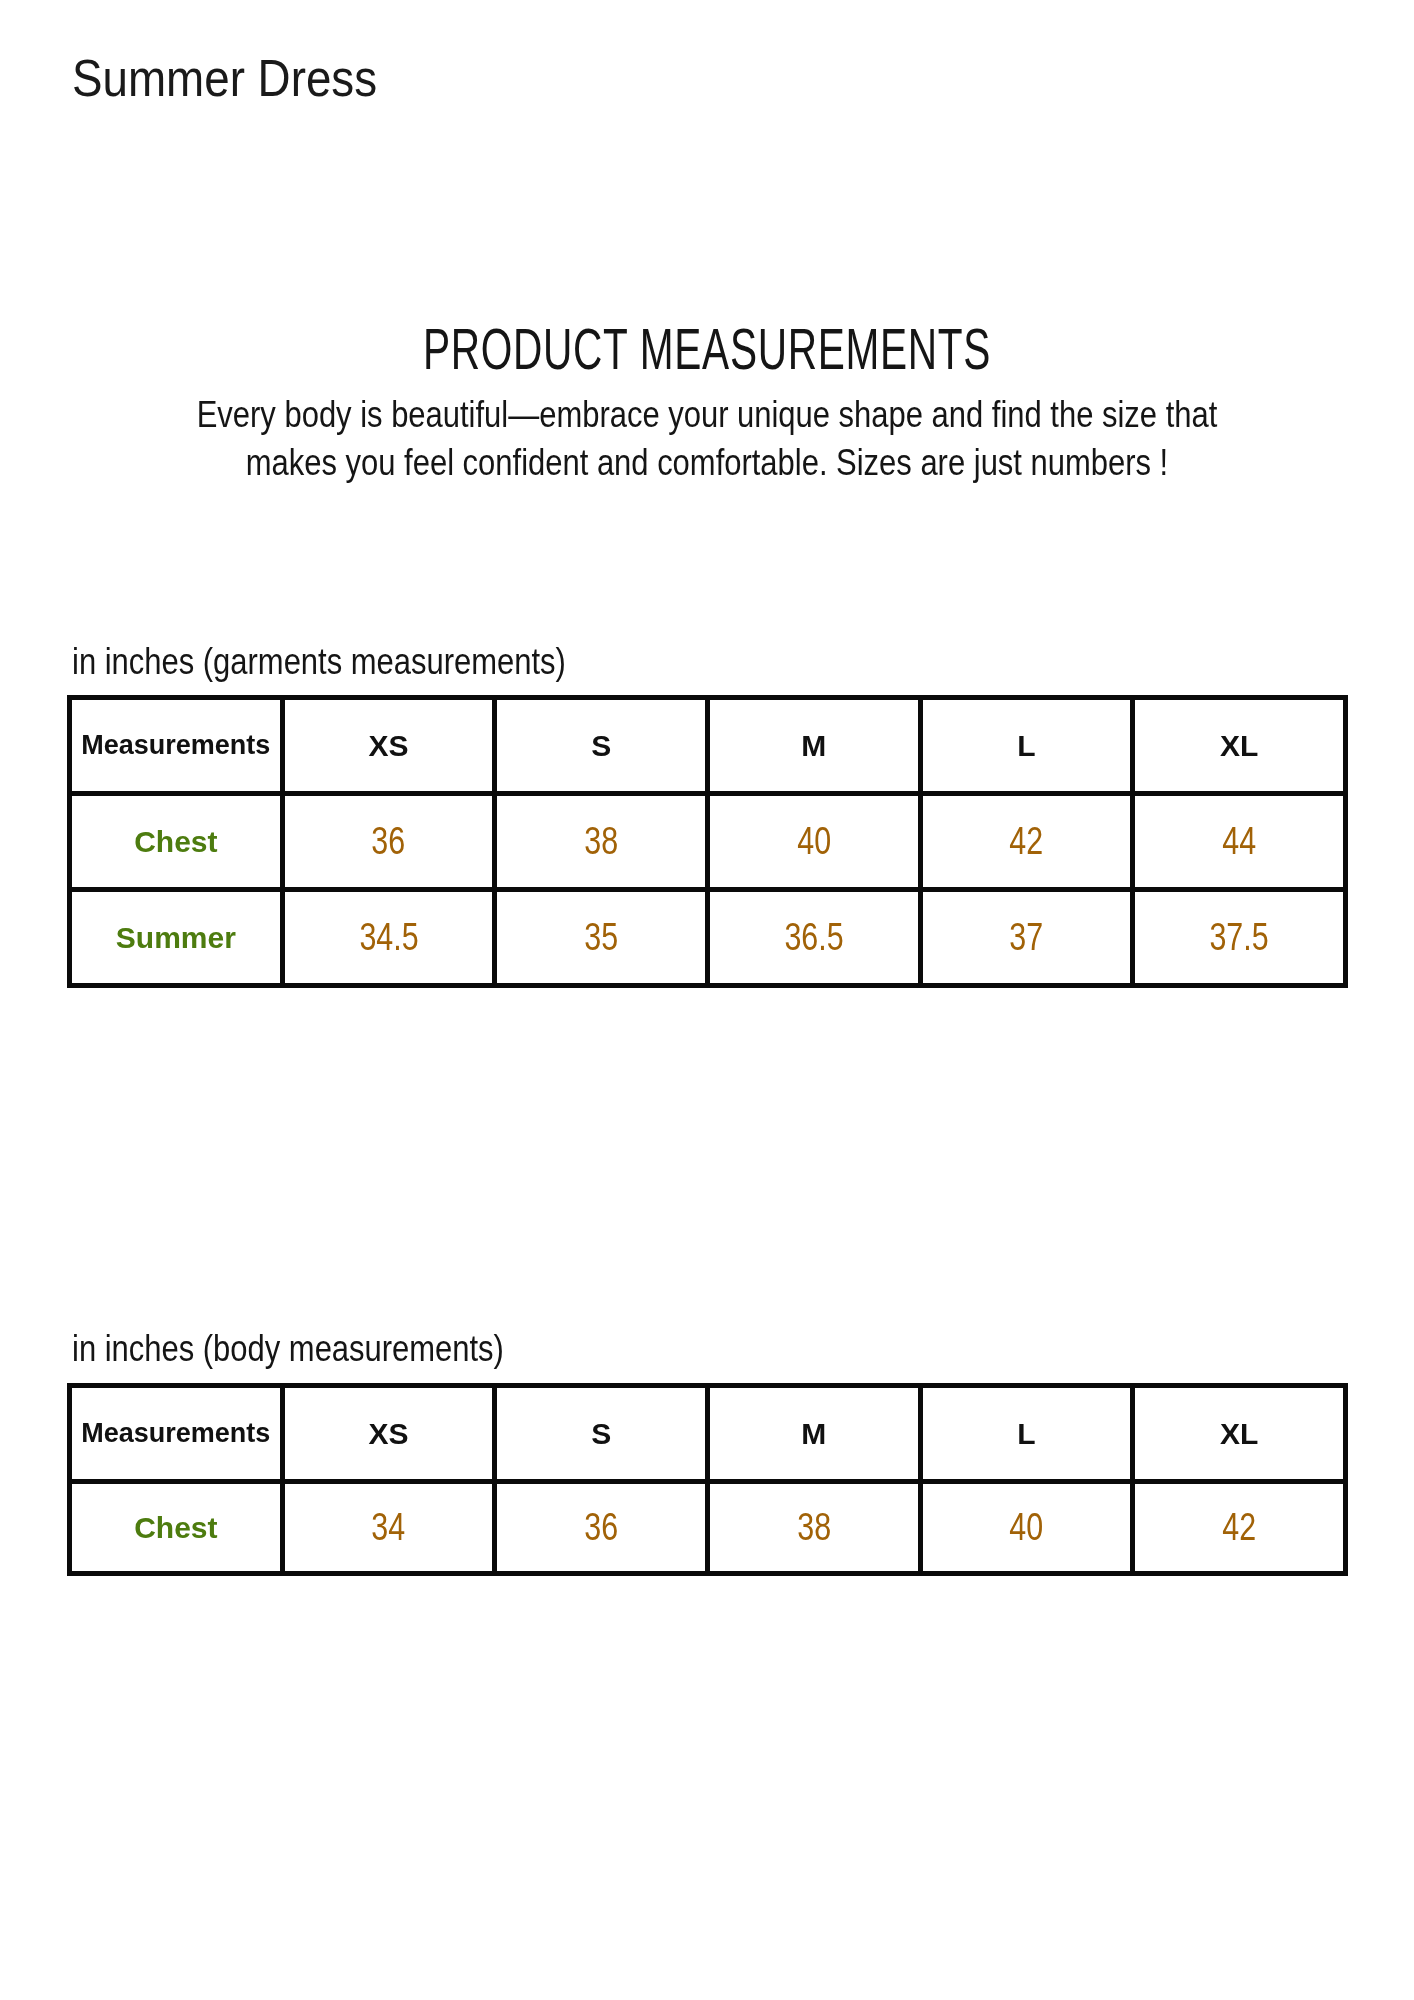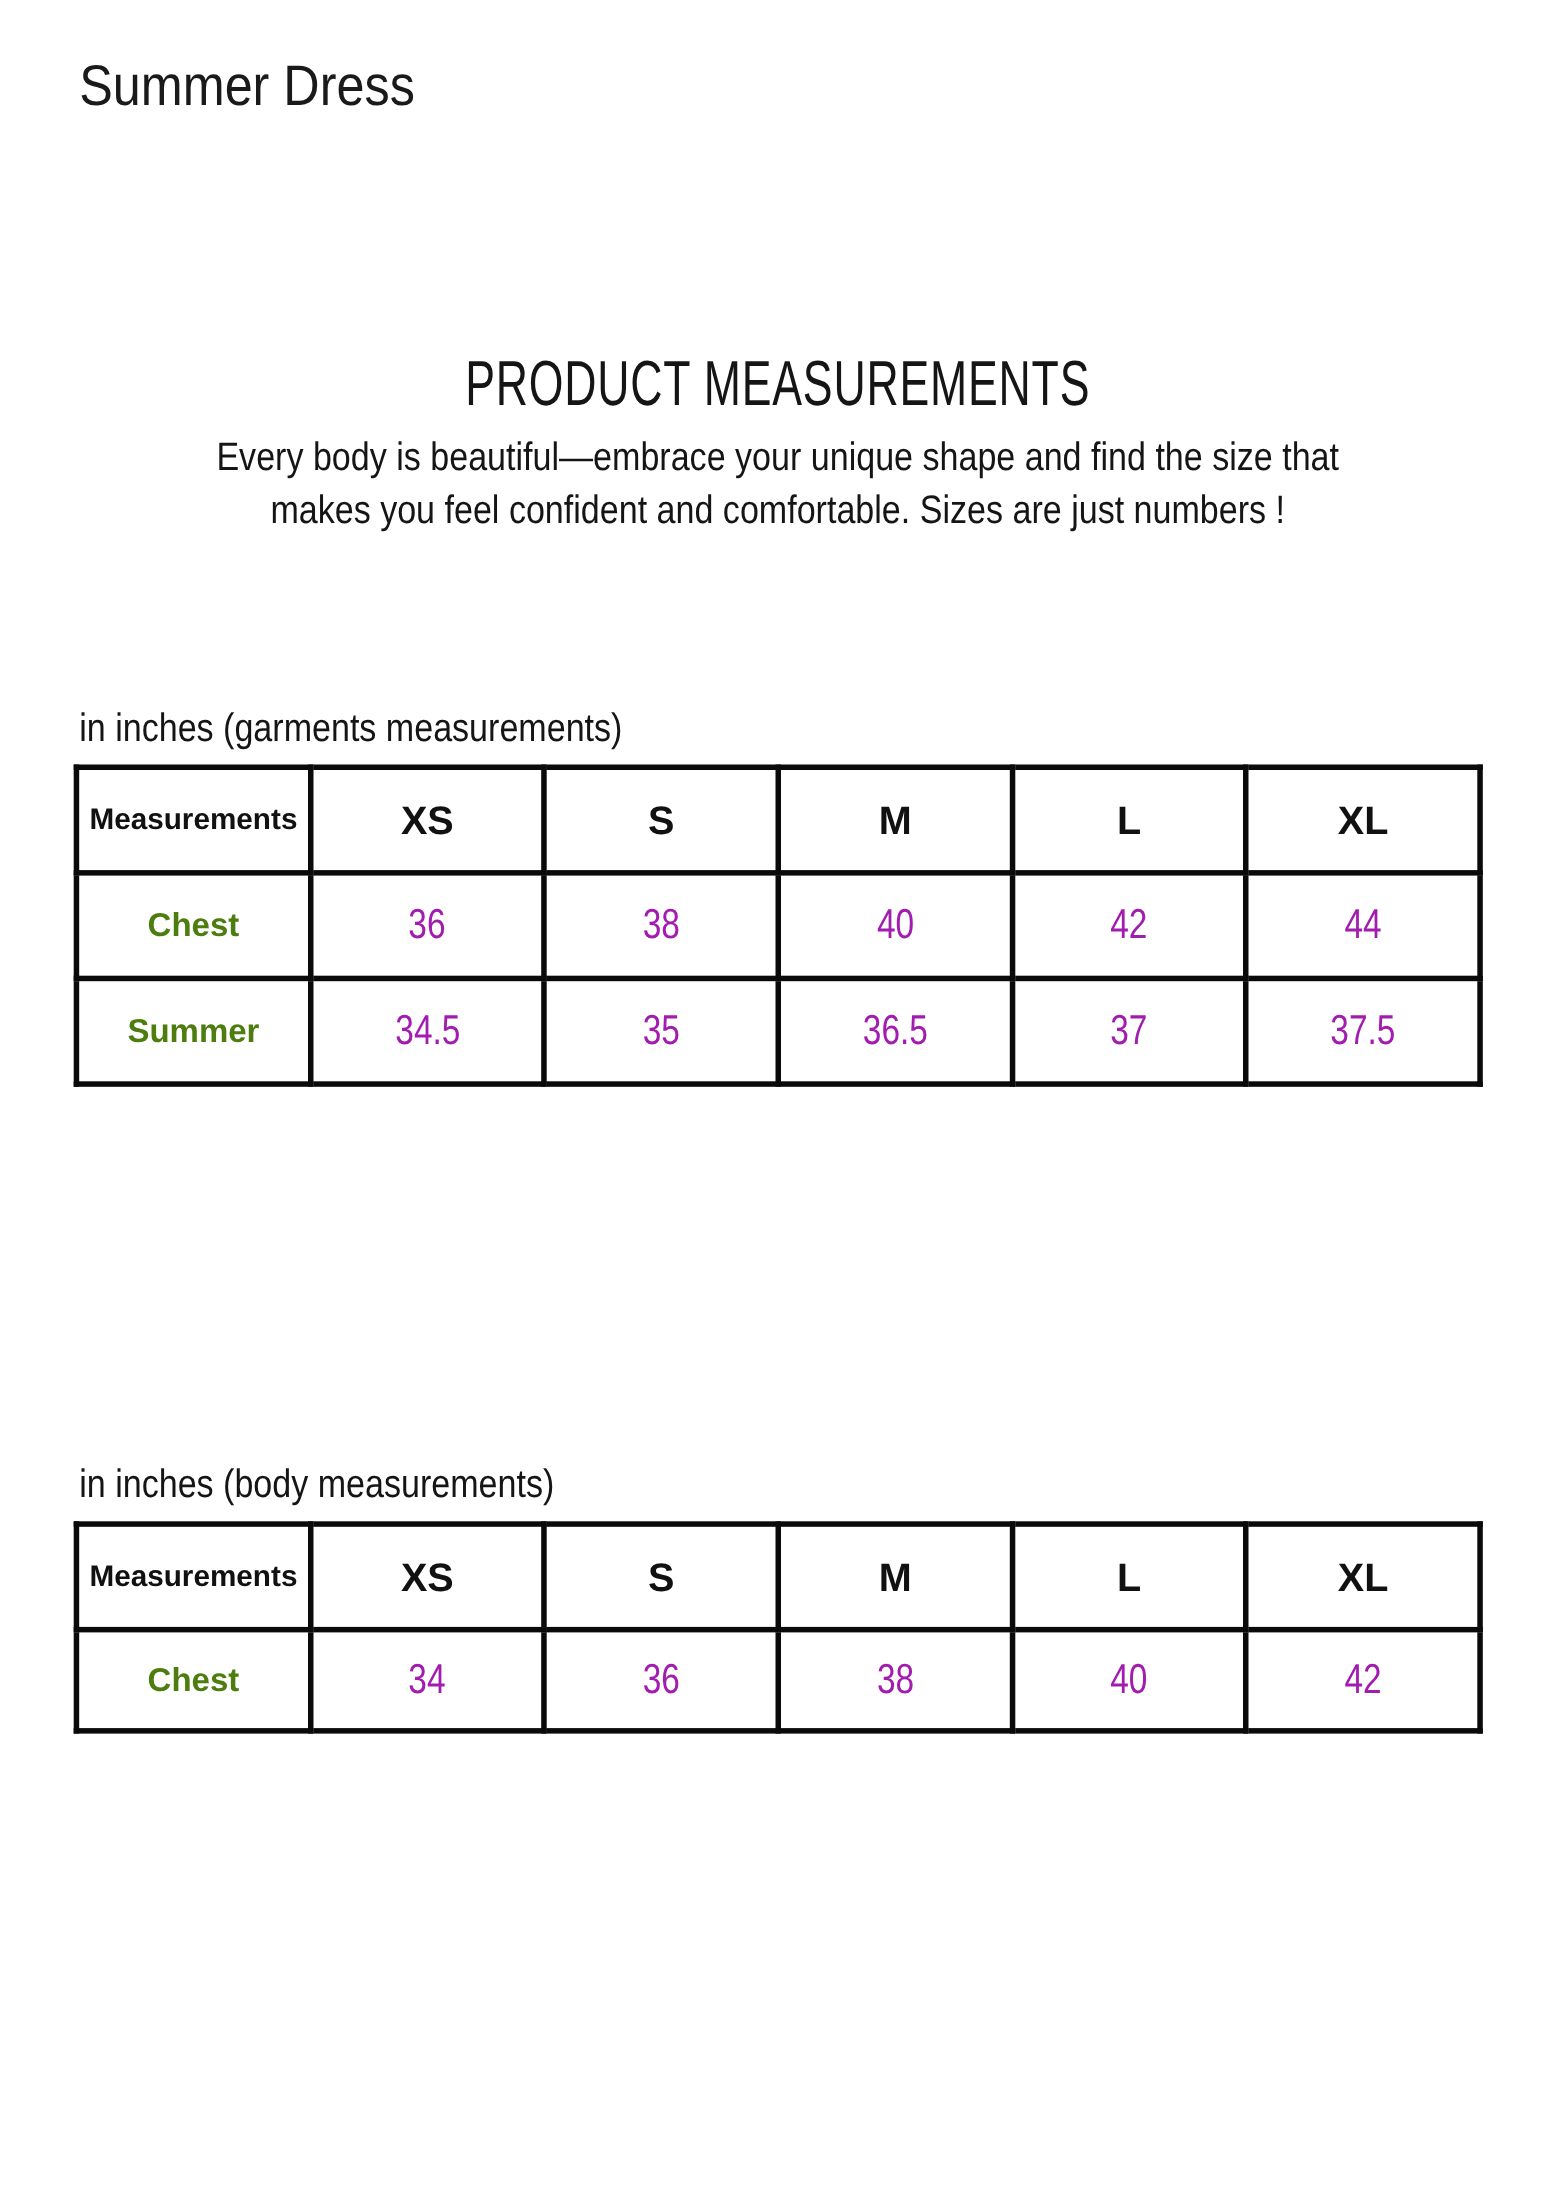--- a/index.html
+++ b/index.html
@@ -75,24 +75,24 @@
     padding-left: 28px;
   }
   .table-garment { top: 695px; }
   .table-body { top: 1383px; }
   .size-table th, .size-table td {
     border: 5px solid #0a0a0a;
     text-align: center;
     vertical-align: middle;
     padding: 0;
   }
-  .size-table th { font-size: 36px; font-weight: bold; color: #111111; }
+  .size-table th { font-size: 30px; font-weight: bold; color: #111111; }
   .size-table th.col-measurements { font-size: 27px; }
   .size-table td.row-label { font-size: 30px; font-weight: bold; color: #4d7c0f; }
-  .size-table td.value-cell { font-size: 38px; font-weight: 400; color: #a21caf; }
+  .size-table td.value-cell { font-size: 38px; font-weight: 400; color: #a16207; }
   .size-table td.value-cell .cv {
     display: inline-block;
     transform: scaleX(0.80);
     transform-origin: center;
     white-space: nowrap;
   }
   .table-garment tr { height: 96px; }
   .table-body tr.hdr { height: 96px; }
   .table-body tr.data { height: 92px; }
 </style>

